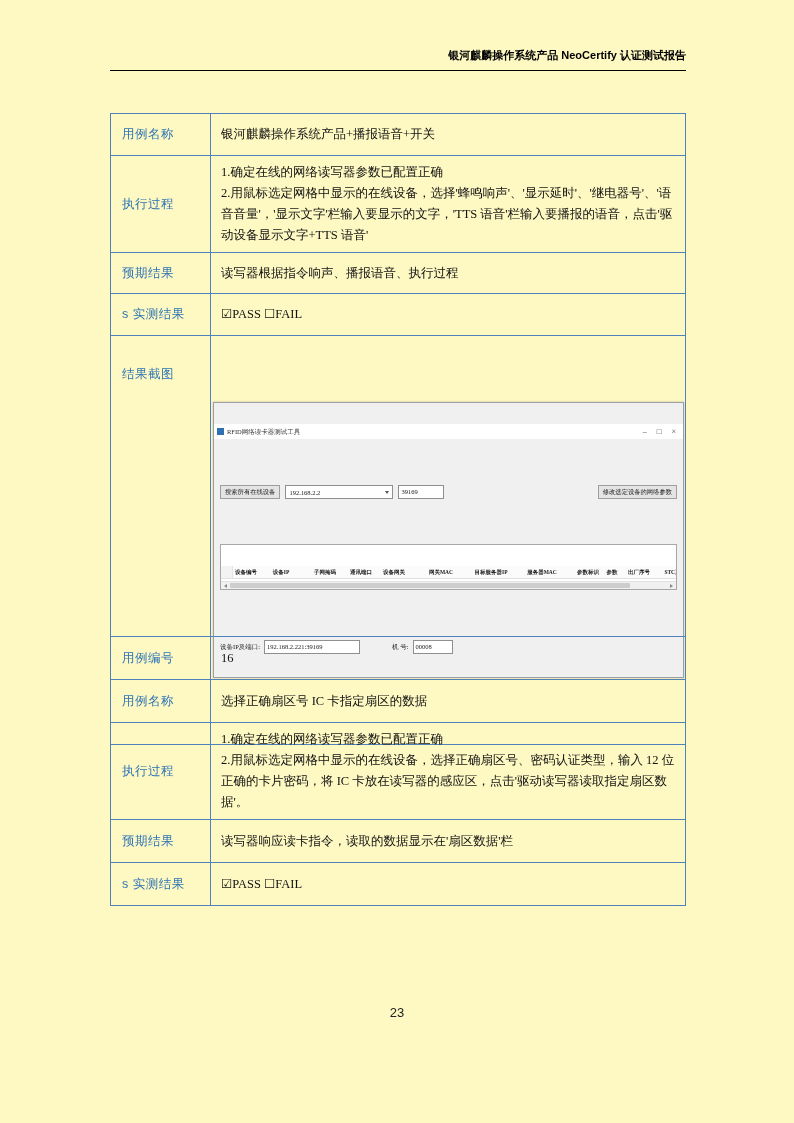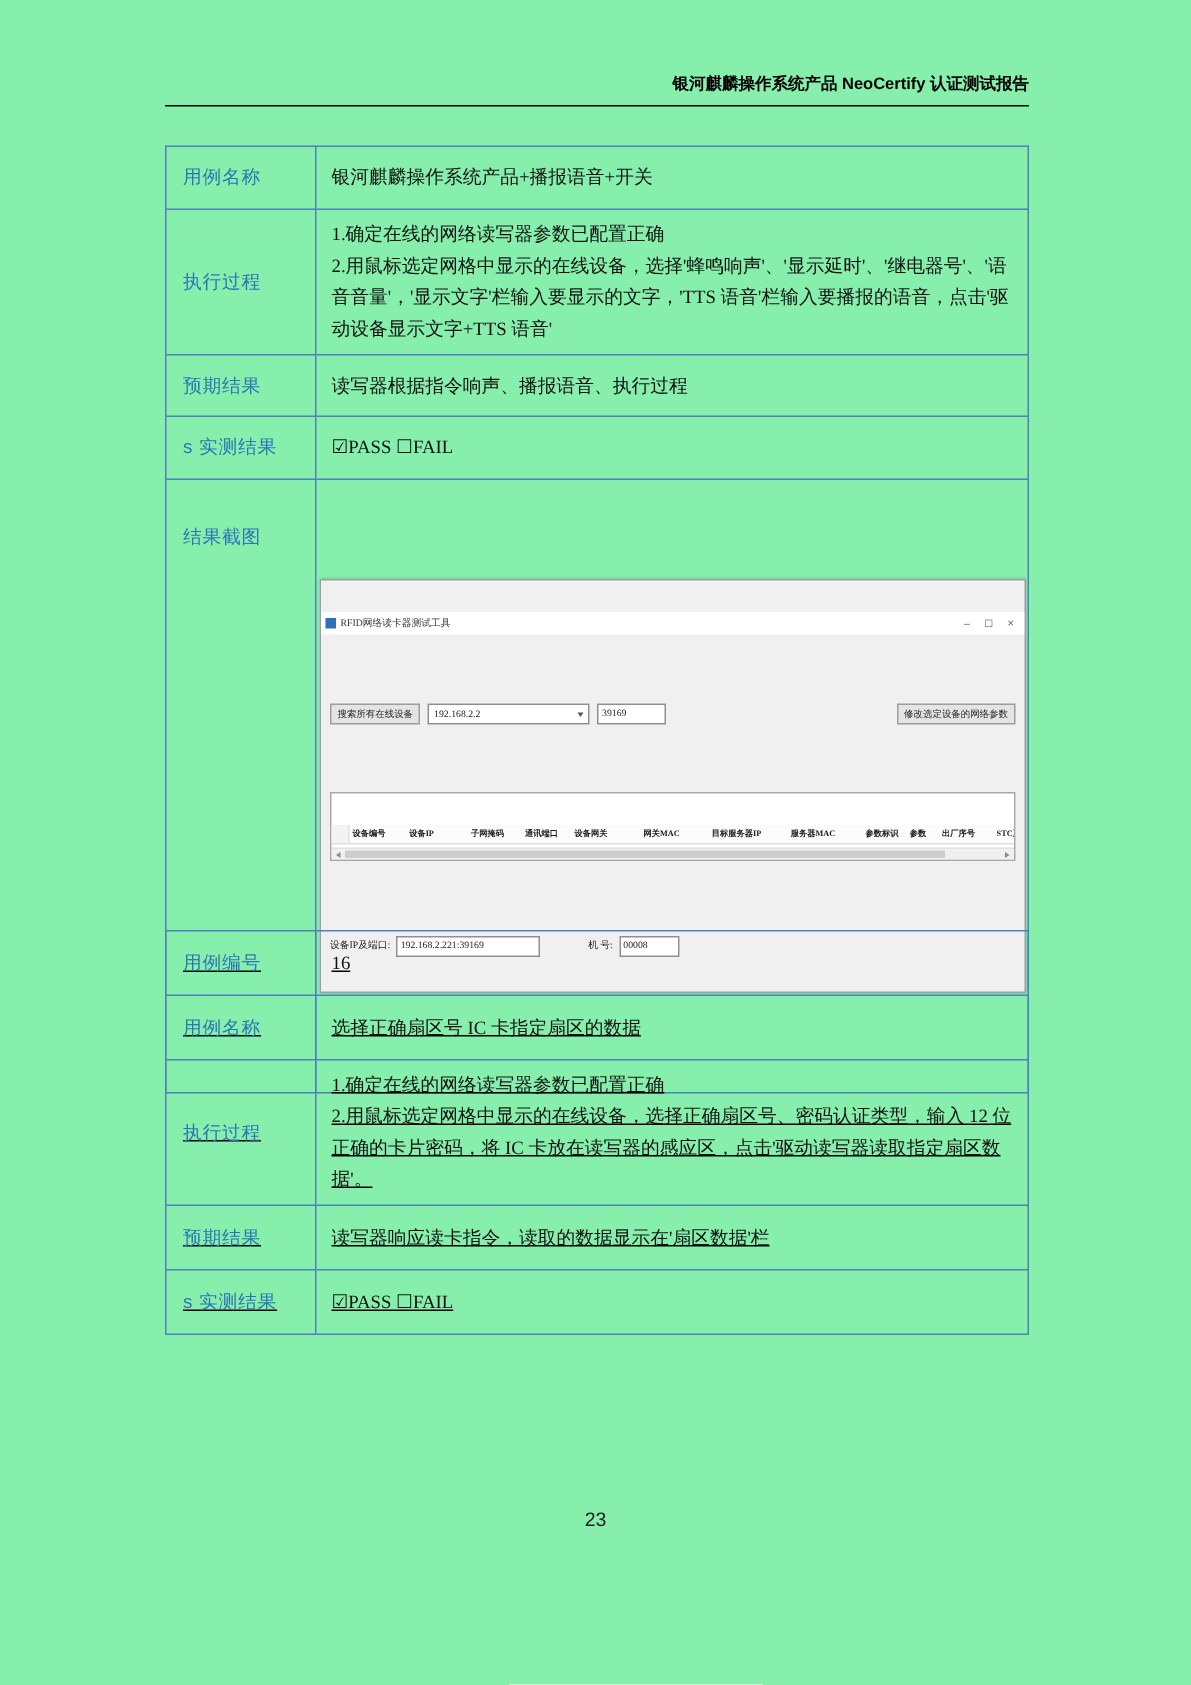--- a/index.html
+++ b/index.html
@@ -1,29 +1,29 @@
 <!DOCTYPE html>
 <html><head>
 <meta charset="utf-8">
 <style>
   * { margin:0; padding:0; box-sizing:border-box; }
   html,body { background:#fff; }
   body { width:794px; height:1123px; position:relative; font-family:"Liberation Sans", sans-serif; }
-  .page { position:absolute; inset:0; background:#86efac; overflow:hidden; }
+  .page { position:absolute; inset:0; background:#fef9c3; overflow:hidden; }
 
   
   .doc-header { position:absolute; left:110px; top:48px; width:576px; text-align:right;
                 font-size:11px; font-weight:bold; color:#000; padding-bottom:7px;
                 border-bottom:1.6px solid #000; }
   .page-number { position:absolute; left:0; top:1005px; width:100%; text-align:center;
                  font-size:13px; color:#222; }
 
   
-  table.case-table { position:absolute; left:110px; width:576px; border-collapse:collapse; table-layout:fixed; }
-  #t1 { top:97px; } #t2 { top:620px;text-decoration:underline; }
+  table.case-table { position:absolute; left:110px; width:576px; border-collapse:collapse; table-layout:fixed;margin-top:16px; }
+  #t1 { top:97px; } #t2 { top:620px; }
   .case-table td { border:1.6px solid #4f81bd; vertical-align:middle; }
   td.lbl { width:100px; color:#2e74b5; font-size:12.5px; padding:6px 0 6px 11px;
            font-family:"Liberation Sans", sans-serif; letter-spacing:.5px; }
   td.val { font-family:"Liberation Serif", serif; font-size:12.5px; color:#111;
            padding:6px 10px; line-height:21px; white-space:pre-line; }
   td.lbl.top { vertical-align:top; padding-top:30px; }
   td.shot { padding:3px 2px; vertical-align:top; }
 
   
   .app { width:471px; height:276px; background:#f0f0f0; border:1px solid #9aa0a6;

